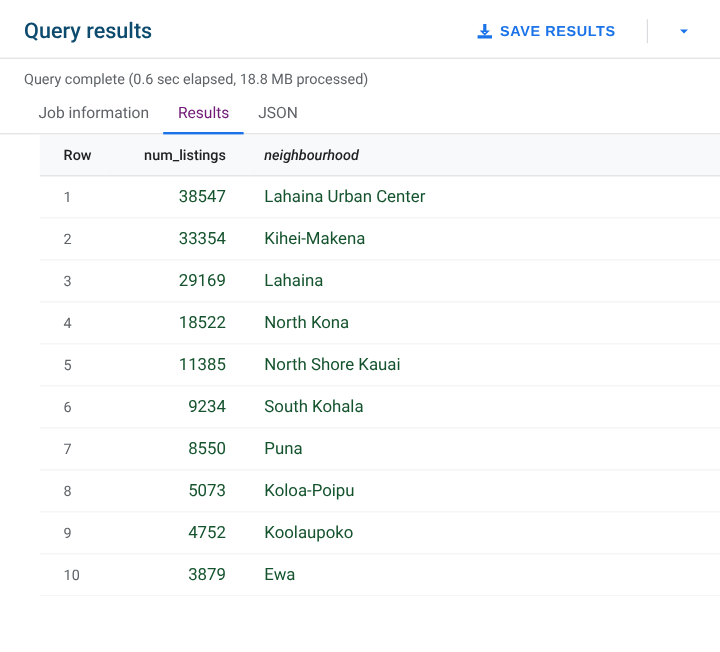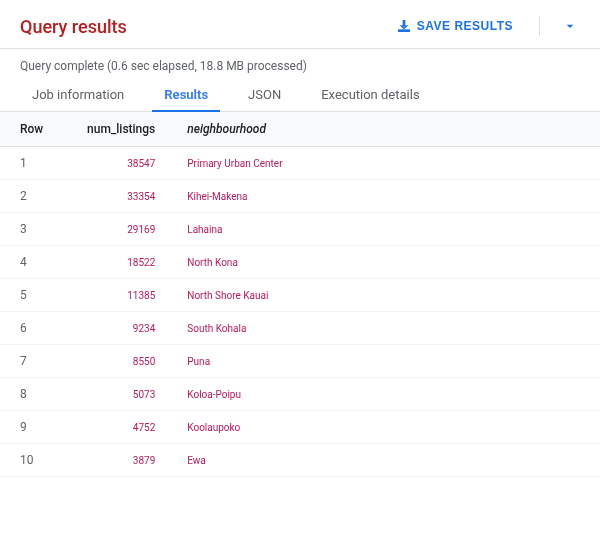--- a/index.html
+++ b/index.html
@@ -15,21 +15,21 @@
     .header {
       display: flex;
       align-items: center;
       padding: 14px 20px 10px 20px;
       border-bottom: 1px solid #e0e0e0;
     }
 
     .header-title {
       font-size: 18px;
       font-weight: 500;
-      color: #b91c1c;
+      color: #0c4a6e;
       flex: 1;
     }
 
     .header-actions {
       display: flex;
       align-items: center;
       gap: 20px;
     }
 
     .action-btn {
@@ -72,41 +72,42 @@
     .status-bar {
       padding: 10px 36px 6px 20px;
       font-size: 12px;
       color: #5f6368;
     }
 
     .tabs {
       display: flex;
       padding: 0 20px;
       border-bottom: 1px solid #e0e0e0;
-      gap: 16px;
+      gap: 0;
     }
 
     .tab {
       padding: 8px 12px;
       font-size: 13px;
       color: #5f6368;
       cursor: pointer;
       border-bottom: 2px solid transparent;
       margin-bottom: -1px;
       white-space: nowrap;
     }
 
     .tab.active {
-      color: #3b82f6;
+      color: #701a75;
       border-bottom: 2px solid #1a73e8;
-      font-weight: 700;
+      font-weight: 400;
     }
 
     .table-container {
       overflow: auto;
+      margin-left: 33px;
     }
 
     table {
       width: 100%;
       border-collapse: collapse;
     }
 
     thead tr {
       background: #f8f9fa;
       border-bottom: 1px solid #e0e0e0;
@@ -136,22 +137,22 @@
       padding-left: 12px;
       font-style: italic;
     }
 
     tbody tr {
       border-bottom: 1px solid #f1f3f4;
     }
 
     tbody td {
       padding: 9px 12px;
-      font-size: 10px;
-      color: #be185d;
+      font-size: 14px;
+      color: #14532d;
     }
 
     tbody td:first-child {
       padding-left: 20px;
       color: #5f6368;
       font-size: 12px;
     }
 
     tbody td:nth-child(2) {
       text-align: right;
@@ -192,39 +193,36 @@
 <div class="tabs">
   <div class="tab">
     <span>Job information</span>
   </div>
   <div class="tab active">
     <span>Results</span>
   </div>
   <div class="tab">
     <span>JSON</span>
   </div>
-  <div class="tab">
-    <span>Execution details</span>
-  </div>
 </div>
 
 <div class="table-container">
   <table>
     <thead>
       <tr>
         <th>Row</th>
         <th>num_listings</th>
         <th>neighbourhood</th>
       </tr>
     </thead>
     <tbody id="table-body">
     <tr>
           <td>1</td>
           <td>38547</td>
-          <td>Primary Urban Center</td>
+          <td>Lahaina Urban Center</td>
         </tr>
         <tr>
           <td>2</td>
           <td>33354</td>
           <td>Kihei-Makena</td>
         </tr>
         <tr>
           <td>3</td>
           <td>29169</td>
           <td>Lahaina</td>

